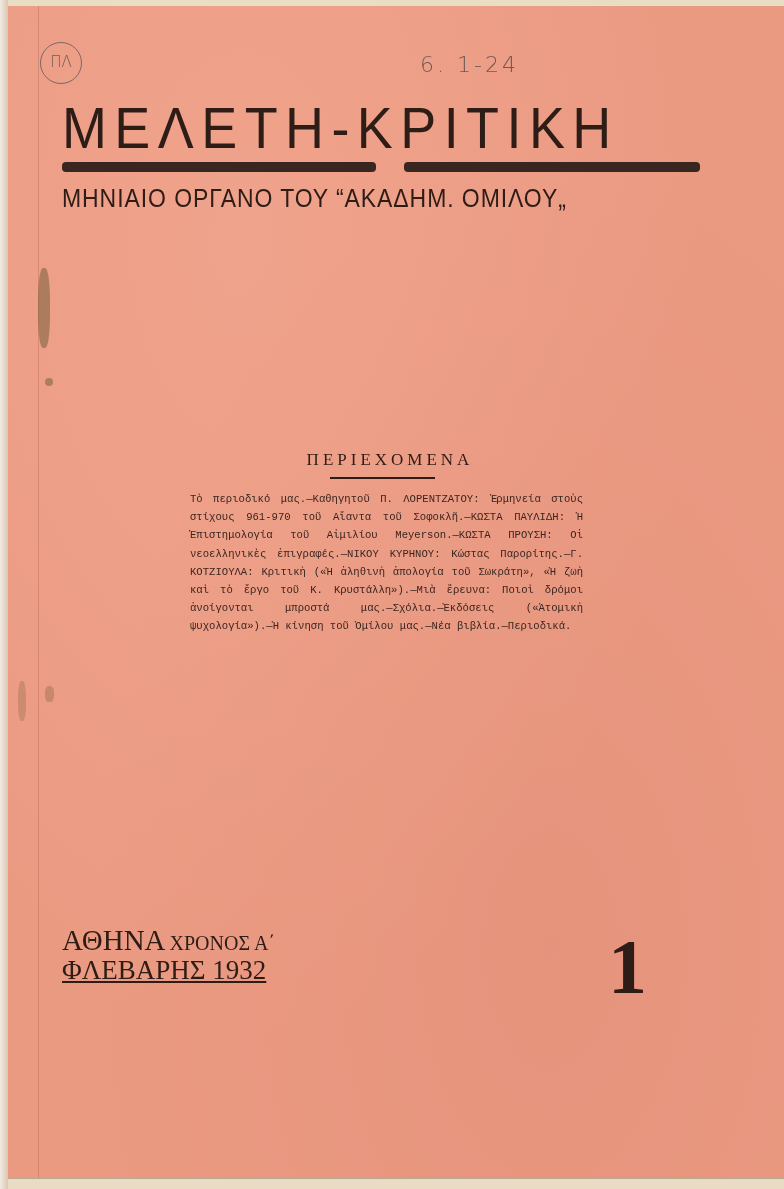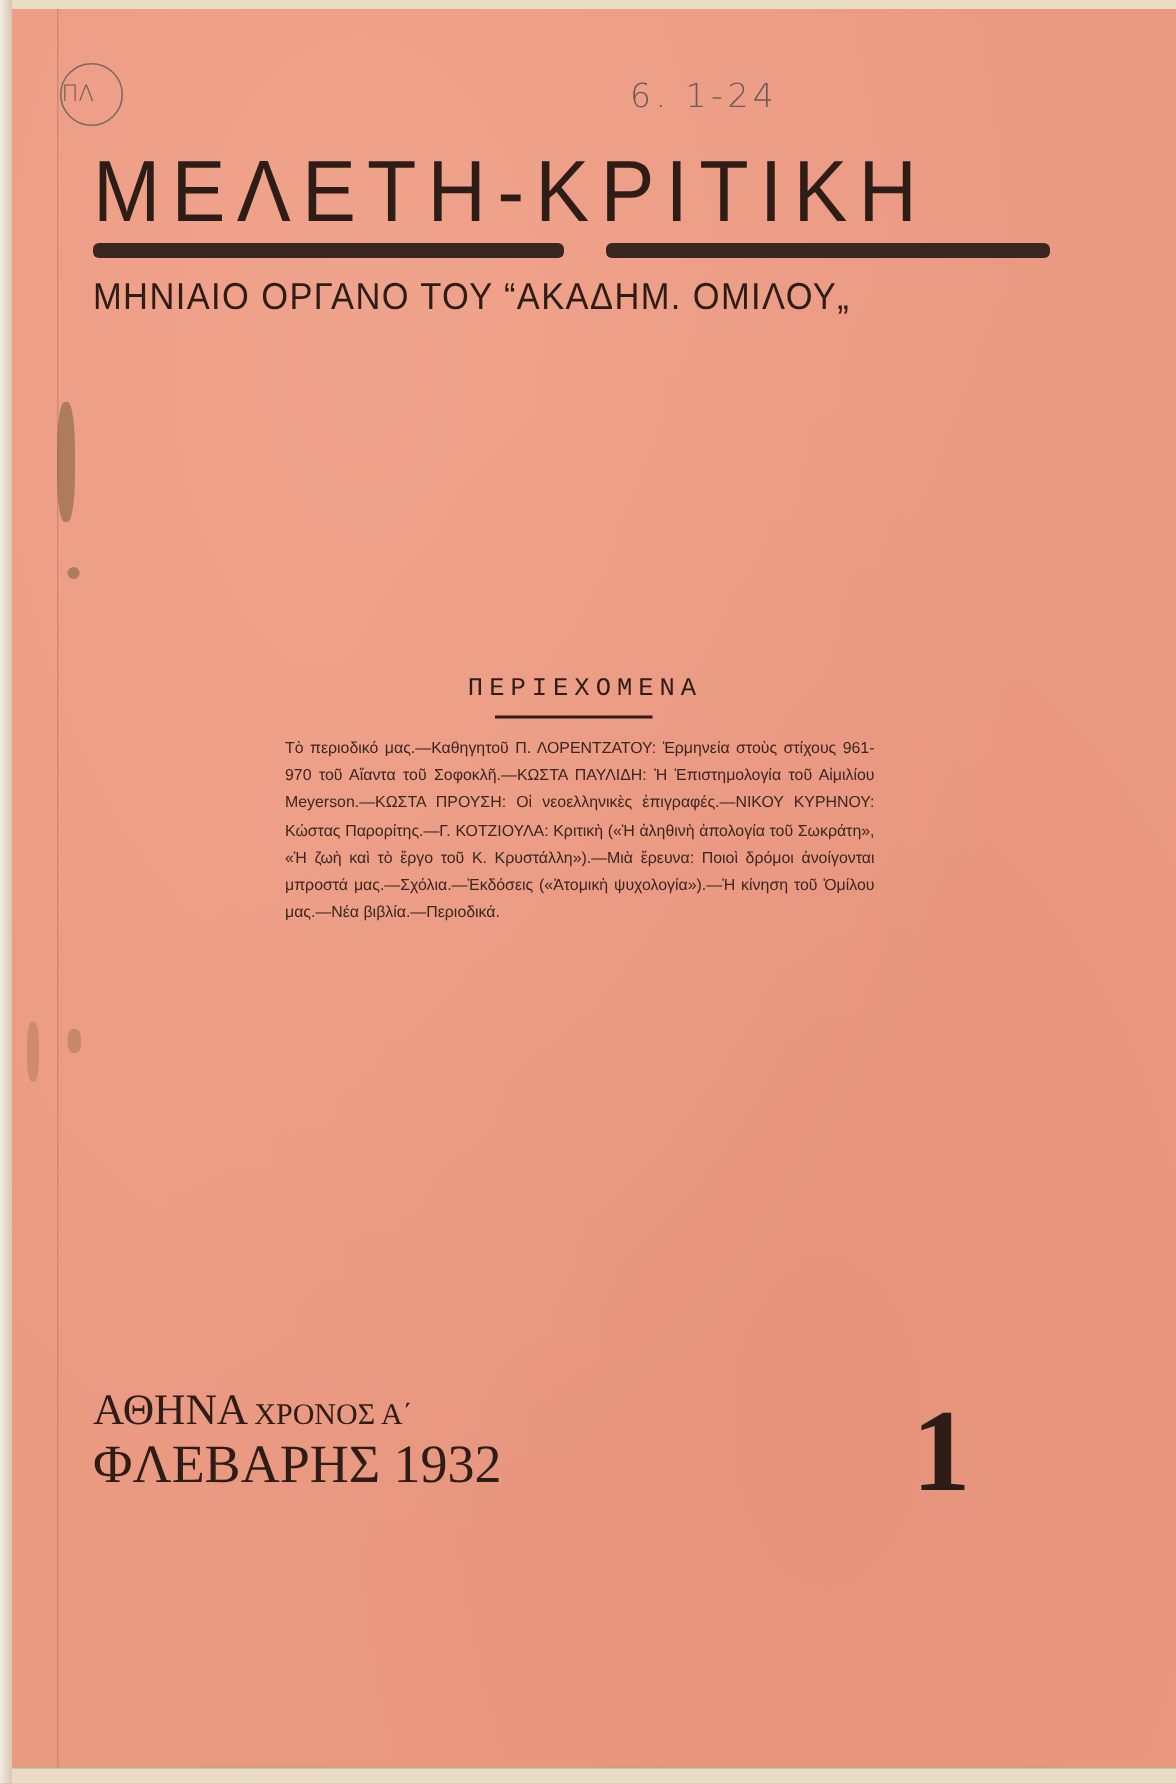--- a/index.html
+++ b/index.html
@@ -26,55 +26,55 @@
   .bottom-edge {
     position: absolute; left: 8px; top: 1178px; width: 776px; height: 11px;
     background: #eadcc4; border-top: 1px solid #b9a88f;
   }
   .hand {
     position: absolute; font-family: "DejaVu Sans", sans-serif; color: #6b5a58;
     font-weight: 300;
   }
   .hand-circle {
     left: 40px; top: 42px; width: 40px; height: 40px; border: 1.5px solid #7a6866;
-    border-radius: 50%; font-size: 15px; text-align: left; line-height: 38px;
+    border-radius: 50%; font-size: 15px; text-align: center; line-height: 38px;
   }
   .hand-code { left: 420px; top: 52px; font-size: 22px; letter-spacing: 3px; }
 
   .title {
     position: absolute; left: 62px; top: 94px; width: 660px;
     font-family: "Liberation Sans", sans-serif; font-size: 58px; color: #2e1c17;
     letter-spacing: 8px; font-weight: 400; transform: scaleX(0.93); transform-origin: left;
     white-space: nowrap;
   }
   .bar { position: absolute; height: 10px; background: #3a2620; border-radius: 4px; }
   .subtitle {
     position: absolute; left: 62px; top: 184px; width: 660px;
     font-family: "Liberation Sans", sans-serif; font-size: 25px; color: #2e1c17;
     letter-spacing: 1px; white-space: nowrap; transform: scaleX(0.92); transform-origin: left;
   }
   .contents-heading {
     position: absolute; left: 180px; top: 450px; width: 420px; text-align: center;
-    font-family: Liberation Mono, monospace; font-size: 17px; letter-spacing: 4px; color: #2e1c17;
+    font-family: Liberation Serif, serif; font-size: 17px; letter-spacing: 4px; color: #2e1c17;
   }
   .contents-rule {
     position: absolute; left: 330px; top: 477px; width: 105px; height: 1.5px; background: #2e1c17;
   }
   .contents-body {
     position: absolute; left: 190px; top: 490px; width: 393px;
-    font-family: Liberation Sans, sans-serif; font-size: 10.6px; line-height: 18.2px;
+    font-family: Liberation Mono, monospace; font-size: 10.6px; line-height: 18.2px;
     color: #3a2620; text-align: justify;
   }
   .footer-left {
     position: absolute; left: 62px; top: 924px;
     font-family: "Liberation Serif", serif; color: #2e1c17;
   }
   .city { font-size: 29px; margin-top: 20px; }
   .year { font-size: 20px; }
-  .month { font-size: 36px; display: block; margin-top: -2px; }
+  .month { font-size: 27px; display: block; margin-top: -2px; text-decoration: underline; }
   .issue-num {
     position: absolute; left: 608px; top: 922px;
     font-family: "Liberation Serif", serif; font-size: 78px; color: #2e1c17; font-weight: 700;
   }
 </style>
 </head>
 <body>
 
 <div class="spine-edge"></div>
 <div class="page">

